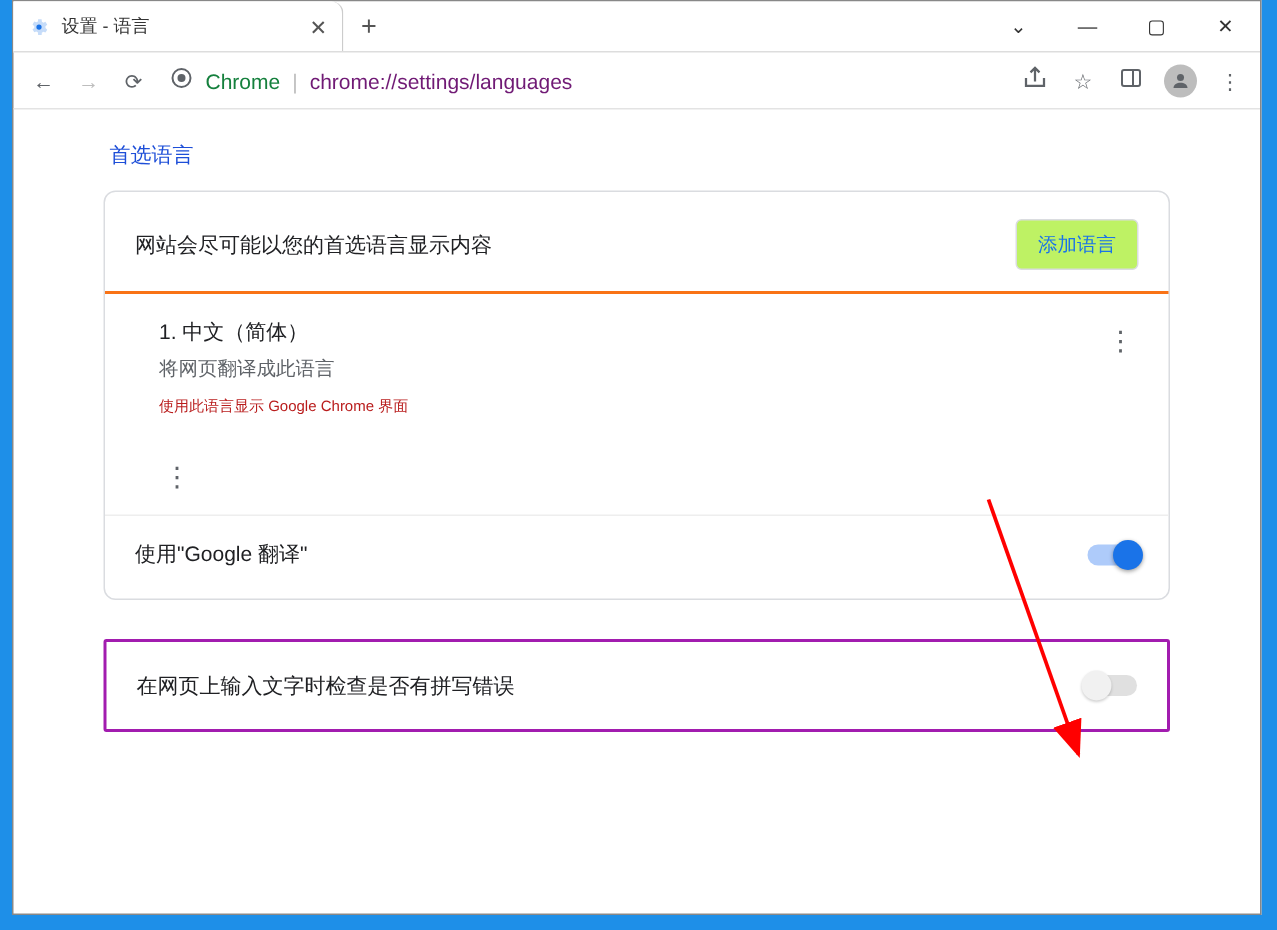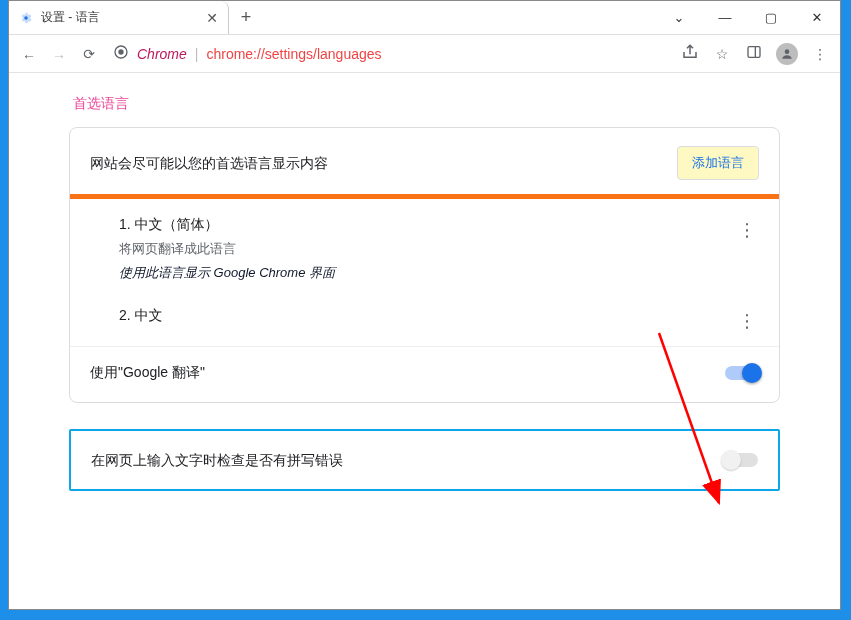--- a/index.html
+++ b/index.html
@@ -71,22 +71,22 @@
     flex:1;
     display:flex;
     align-items:center;
     gap:8px;
     height:28px;
     border-radius: 14px;
     padding: 0 4px;
     font-size: 14px;
     color:#5f6368;
   }
-  .omnibox .host { color:#be185d;font-style:italic; }
-  .omnibox .path { color:#ef4444; }
+  .omnibox .host { color:#15803d; }
+  .omnibox .path { color:#701a75; }
   .right-icons { display:flex; gap:12px; align-items:center; color:#5f6368; }
   .right-icons .ico { cursor:pointer; width:20px; text-align:center; }
   .avatar { width:22px; height:22px; border-radius:50%; background:#bdbdbd; display:flex; align-items:center; justify-content:center; }
 
   .content {
     flex:1;
     position:relative;
     overflow:hidden;
   }
   .settings-header {
@@ -98,75 +98,75 @@
   }
   .hamburger { width:20px; cursor:pointer; }
   .settings-title { font-size:22px; color:#202124; }
   .search-icon { margin-left:auto; color:#5f6368; cursor:pointer; }
 
   .page {
     padding: 0 60px 20px 60px;
   }
   .section-label {
     font-size: 14px;
-    color:#ec4899;
+    color:#1d4ed8;
     margin: 22px 0 14px 4px;
   }
   .card {
     border: 1px solid #dadce0;
     border-radius: 8px;
     padding: 4px 0;
   }
   .row {
     display:flex;
     align-items:center;
     padding: 14px 20px;
     gap: 12px;
   }
-  .row.bordered { border-bottom: 5px solid #f97316; }
+  .row.bordered { border-bottom: 2px solid #f97316; }
   .row-text { flex:1; font-size: 14px; color:#202124; line-height: 1.6; }
   .subtext { font-size: 13px; color:#5f6368; }
-  .greentext { font-size: 13px; color:#0f172a;font-style:italic; }
+  .greentext { font-size: 10px; color:#b91c1c; }
   .btn-outline {
     border:1px solid #dadce0;
     border-radius:4px;
     color:#1a73e8;
-    background:#fef9c3;
+    background:#bef264;
     font-size:13px;
     padding: 7px 14px;
     cursor:pointer;
   }
   .lang-list { padding: 4px 0 4px 0; }
   .lang-item {
     display:flex;
     align-items:flex-start;
     padding: 10px 20px 10px 36px;
     gap: 12px;
   }
-  .lang-item .lang-body { flex:1; font-size:14px; color:#202124; line-height:1.7;margin-left:13px; }
+  .lang-item .lang-body { flex:1; font-size:14px; color:#202124; line-height:1.7; }
   .kebab { width:24px; color:#5f6368; cursor:pointer; font-size:18px; text-align:center; user-select:none; padding-top:6px; }
 
   .toggle {
     width: 34px; height: 14px; border-radius: 7px;
     position: relative; cursor:pointer;
   }
   .toggle .knob {
     position:absolute; top:-3px;
     width:20px; height:20px; border-radius:50%;
     background:#fff; box-shadow:0 1px 3px rgba(0,0,0,0.4);
   }
   .toggle.on { background:#aecbfa; }
   .toggle.on .knob { right:-3px; background:#1a73e8; }
   .toggle.disabled { background:#e0e0e0; cursor:default; }
   .toggle.disabled .knob { background:#f1f1f1; box-shadow:0 1px 2px rgba(0,0,0,0.2); left:-3px; }
 
   .section-sep { height: 26px; }
 
   .red-highlight {
-    border: 2px solid #0ea5e9;
+    border: 2px solid #a21caf;
     border-radius: 2px;
   }
 
   
   .arrow-svg {
     position:absolute;
     left:0; top:0;
     width:100%; height:100%;
     pointer-events:none;
   }
@@ -249,24 +249,20 @@
             <div class="lang-body">
               <span>1.</span>
               <span>中文（简体）</span><br>
               <span class="subtext">将网页翻译成此语言</span><br>
               <span class="greentext">使用此语言显示 Google Chrome 界面</span>
             </div>
             <div class="kebab">⋮</div>
           </div>
 
           <div class="lang-item">
-            <div class="lang-body">
-              <span>2.</span>
-              <span>中文</span>
-            </div>
             <div class="kebab">⋮</div>
           </div>
         </div>
 
         <div class="row" style="border-top:1px solid #eee">
           <div class="row-text">使用"Google 翻译"</div>
           <div class="toggle on">
               <div class="knob"></div>
             </div>
         </div>

